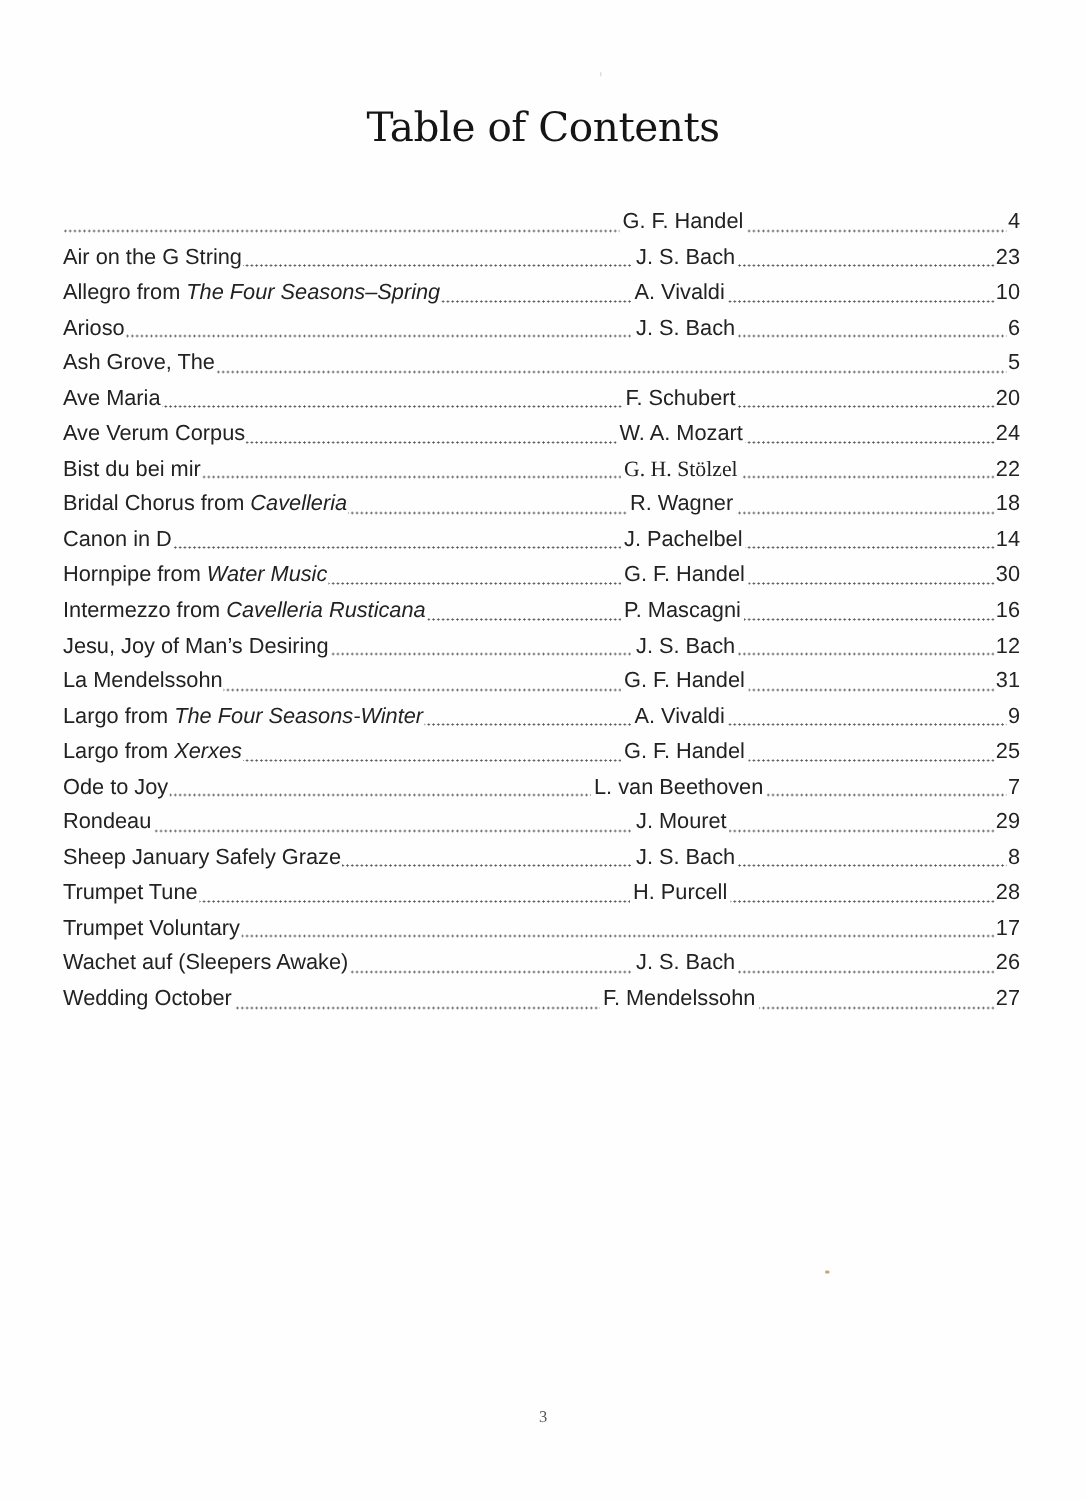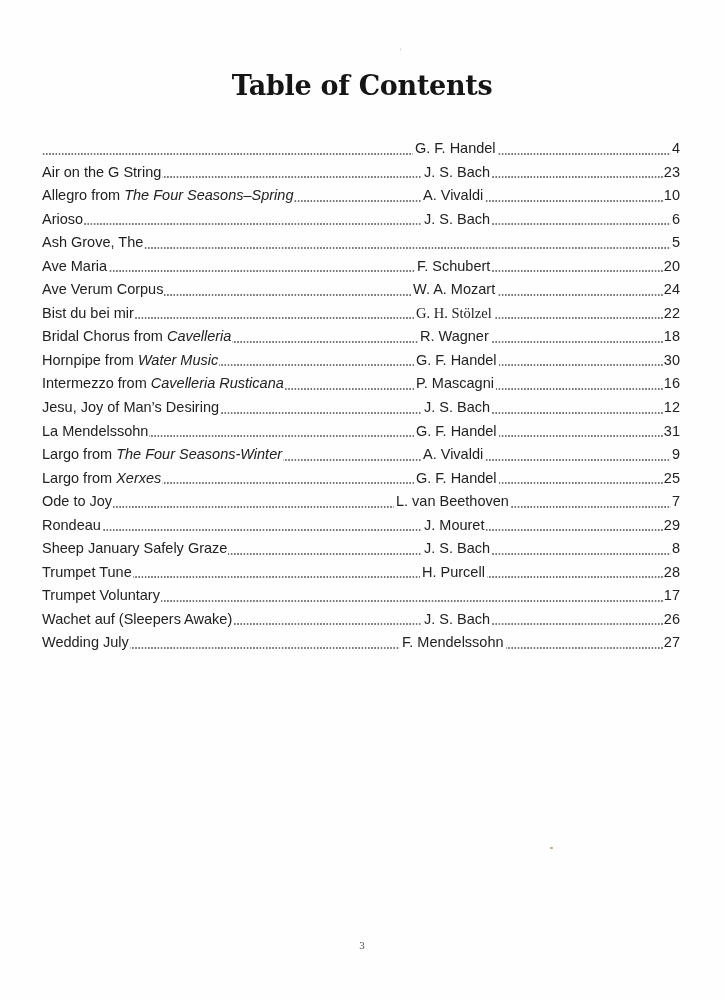--- a/index.html
+++ b/index.html
@@ -22,21 +22,21 @@
       height: 1000px;
       background: #fefefe;
     }
     .title {
       position: absolute;
       top: 70px;
       left: 0;
       width: 724px;
       text-align: center;
       font-family: "DejaVu Serif", "Liberation Serif", serif;
-      font-weight: bold;
+      font-weight: normal;
       font-size: 27px;
       letter-spacing: -0.3px;
       color: #151515;
       margin: 0;
     }
     .toc {
       position: absolute;
       top: 137px;
       left: 42px;
       width: 638px;
@@ -155,20 +155,26 @@
     <span class="seg page-seg">22</span>
   </li>
       <li class="toc-row">
     <span class="dots-bg"></span>
     <span class="seg title-seg"><span class="t-pre">Bridal Chorus from </span><em class="t-it">Cavelleria</em><span class="t-post"></span></span>
     <span class="seg composer-seg" style="left: 376px;">R. Wagner</span>
     <span class="seg page-seg">18</span>
   </li>
       <li class="toc-row">
     <span class="dots-bg"></span>
+    <span class="seg title-seg"><span class="t-pre">Canon in D</span><em class="t-it"></em><span class="t-post"></span></span>
+    <span class="seg composer-seg" style="left: 372px;">J. Pachelbel</span>
+    <span class="seg page-seg">14</span>
+  </li>
+      <li class="toc-row">
+    <span class="dots-bg"></span>
     <span class="seg title-seg"><span class="t-pre">Hornpipe from </span><em class="t-it">Water Music</em><span class="t-post"></span></span>
     <span class="seg composer-seg" style="left: 372px;">G. F. Handel</span>
     <span class="seg page-seg">30</span>
   </li>
       <li class="toc-row">
     <span class="dots-bg"></span>
     <span class="seg title-seg"><span class="t-pre">Intermezzo from </span><em class="t-it">Cavelleria Rusticana</em><span class="t-post"></span></span>
     <span class="seg composer-seg" style="left: 372px;">P. Mascagni</span>
     <span class="seg page-seg">16</span>
   </li>
@@ -227,21 +233,21 @@
     <span class="seg page-seg">17</span>
   </li>
       <li class="toc-row">
     <span class="dots-bg"></span>
     <span class="seg title-seg"><span class="t-pre">Wachet auf (Sleepers Awake)</span><em class="t-it"></em><span class="t-post"></span></span>
     <span class="seg composer-seg" style="left: 380px;">J. S. Bach</span>
     <span class="seg page-seg">26</span>
   </li>
       <li class="toc-row">
     <span class="dots-bg"></span>
-    <span class="seg title-seg"><span class="t-pre">Wedding July</span><em class="t-it"></em><span class="t-post"></span></span>
+    <span class="seg title-seg"><span class="t-pre">Wedding October</span><em class="t-it"></em><span class="t-post"></span></span>
     <span class="seg composer-seg" style="left: 358px;">F. Mendelssohn</span>
     <span class="seg page-seg">27</span>
   </li>
     </ul>
 
   <div class="page-number">3</div>
 
   <span class="speck" style="left:550px; top:847px;"></span>
   <span class="speck" style="left:400px; top:48px; width:1px; height:3px; background:#ddd;"></span>
 </div>

